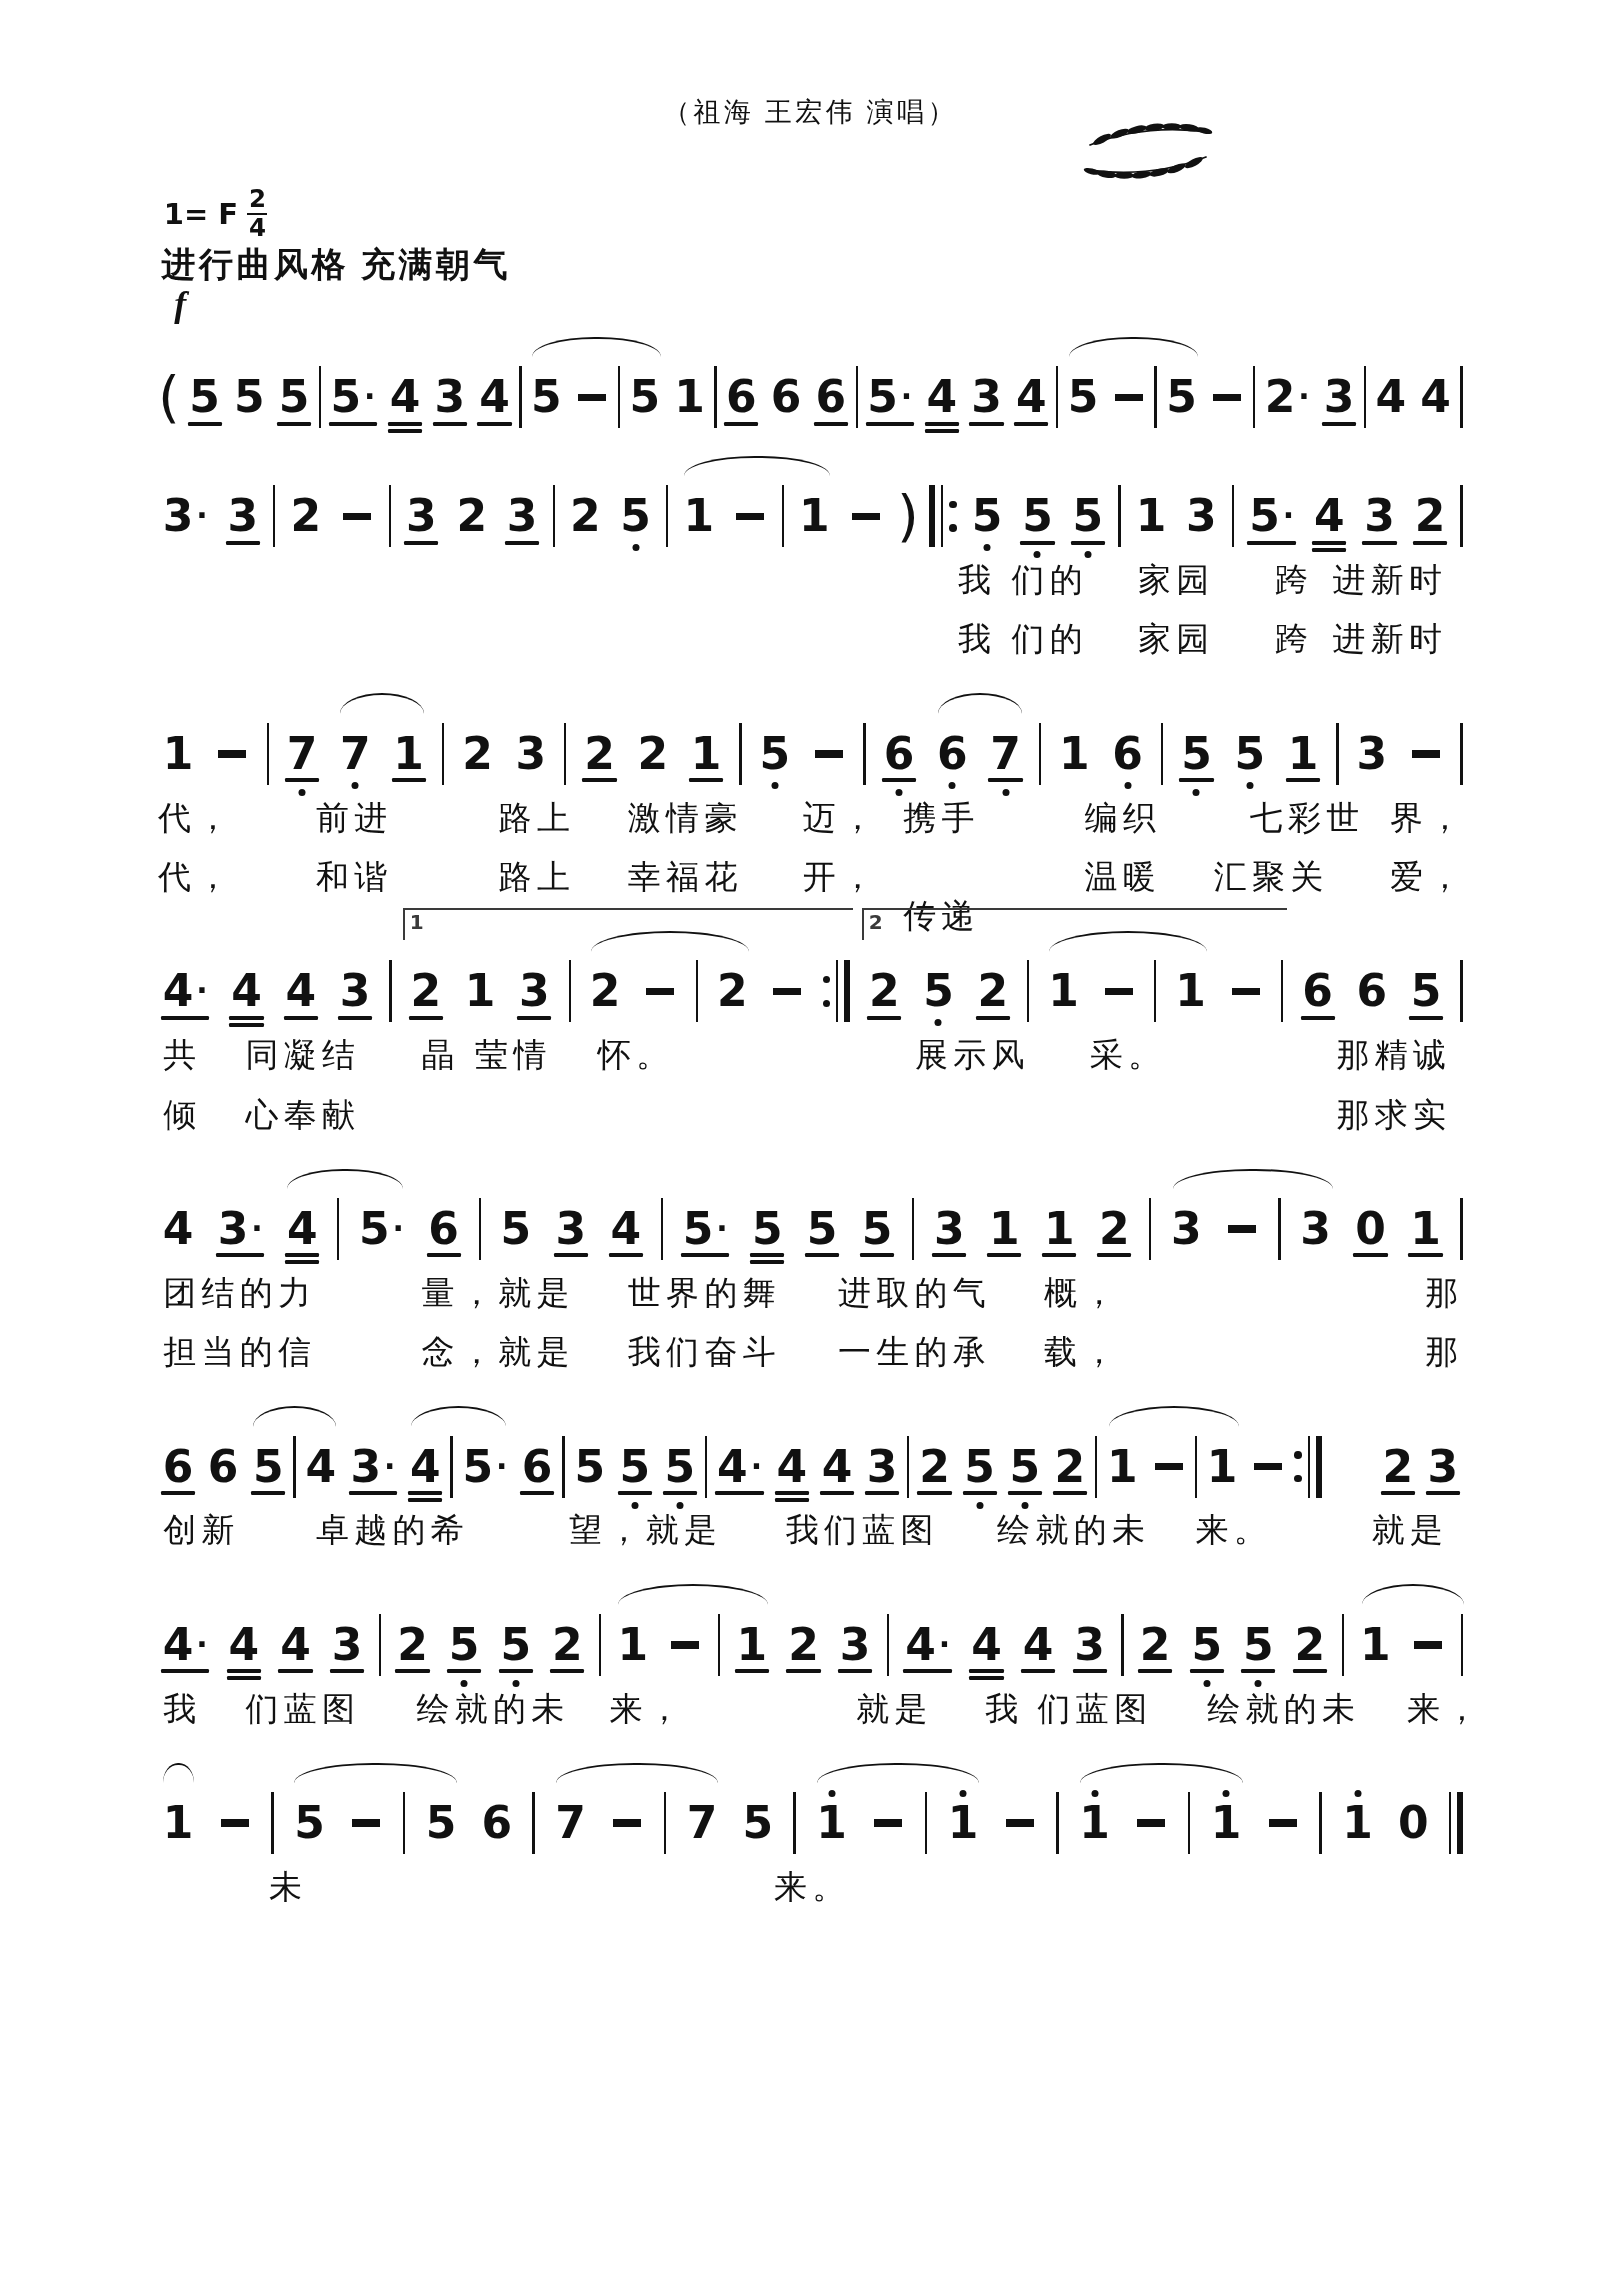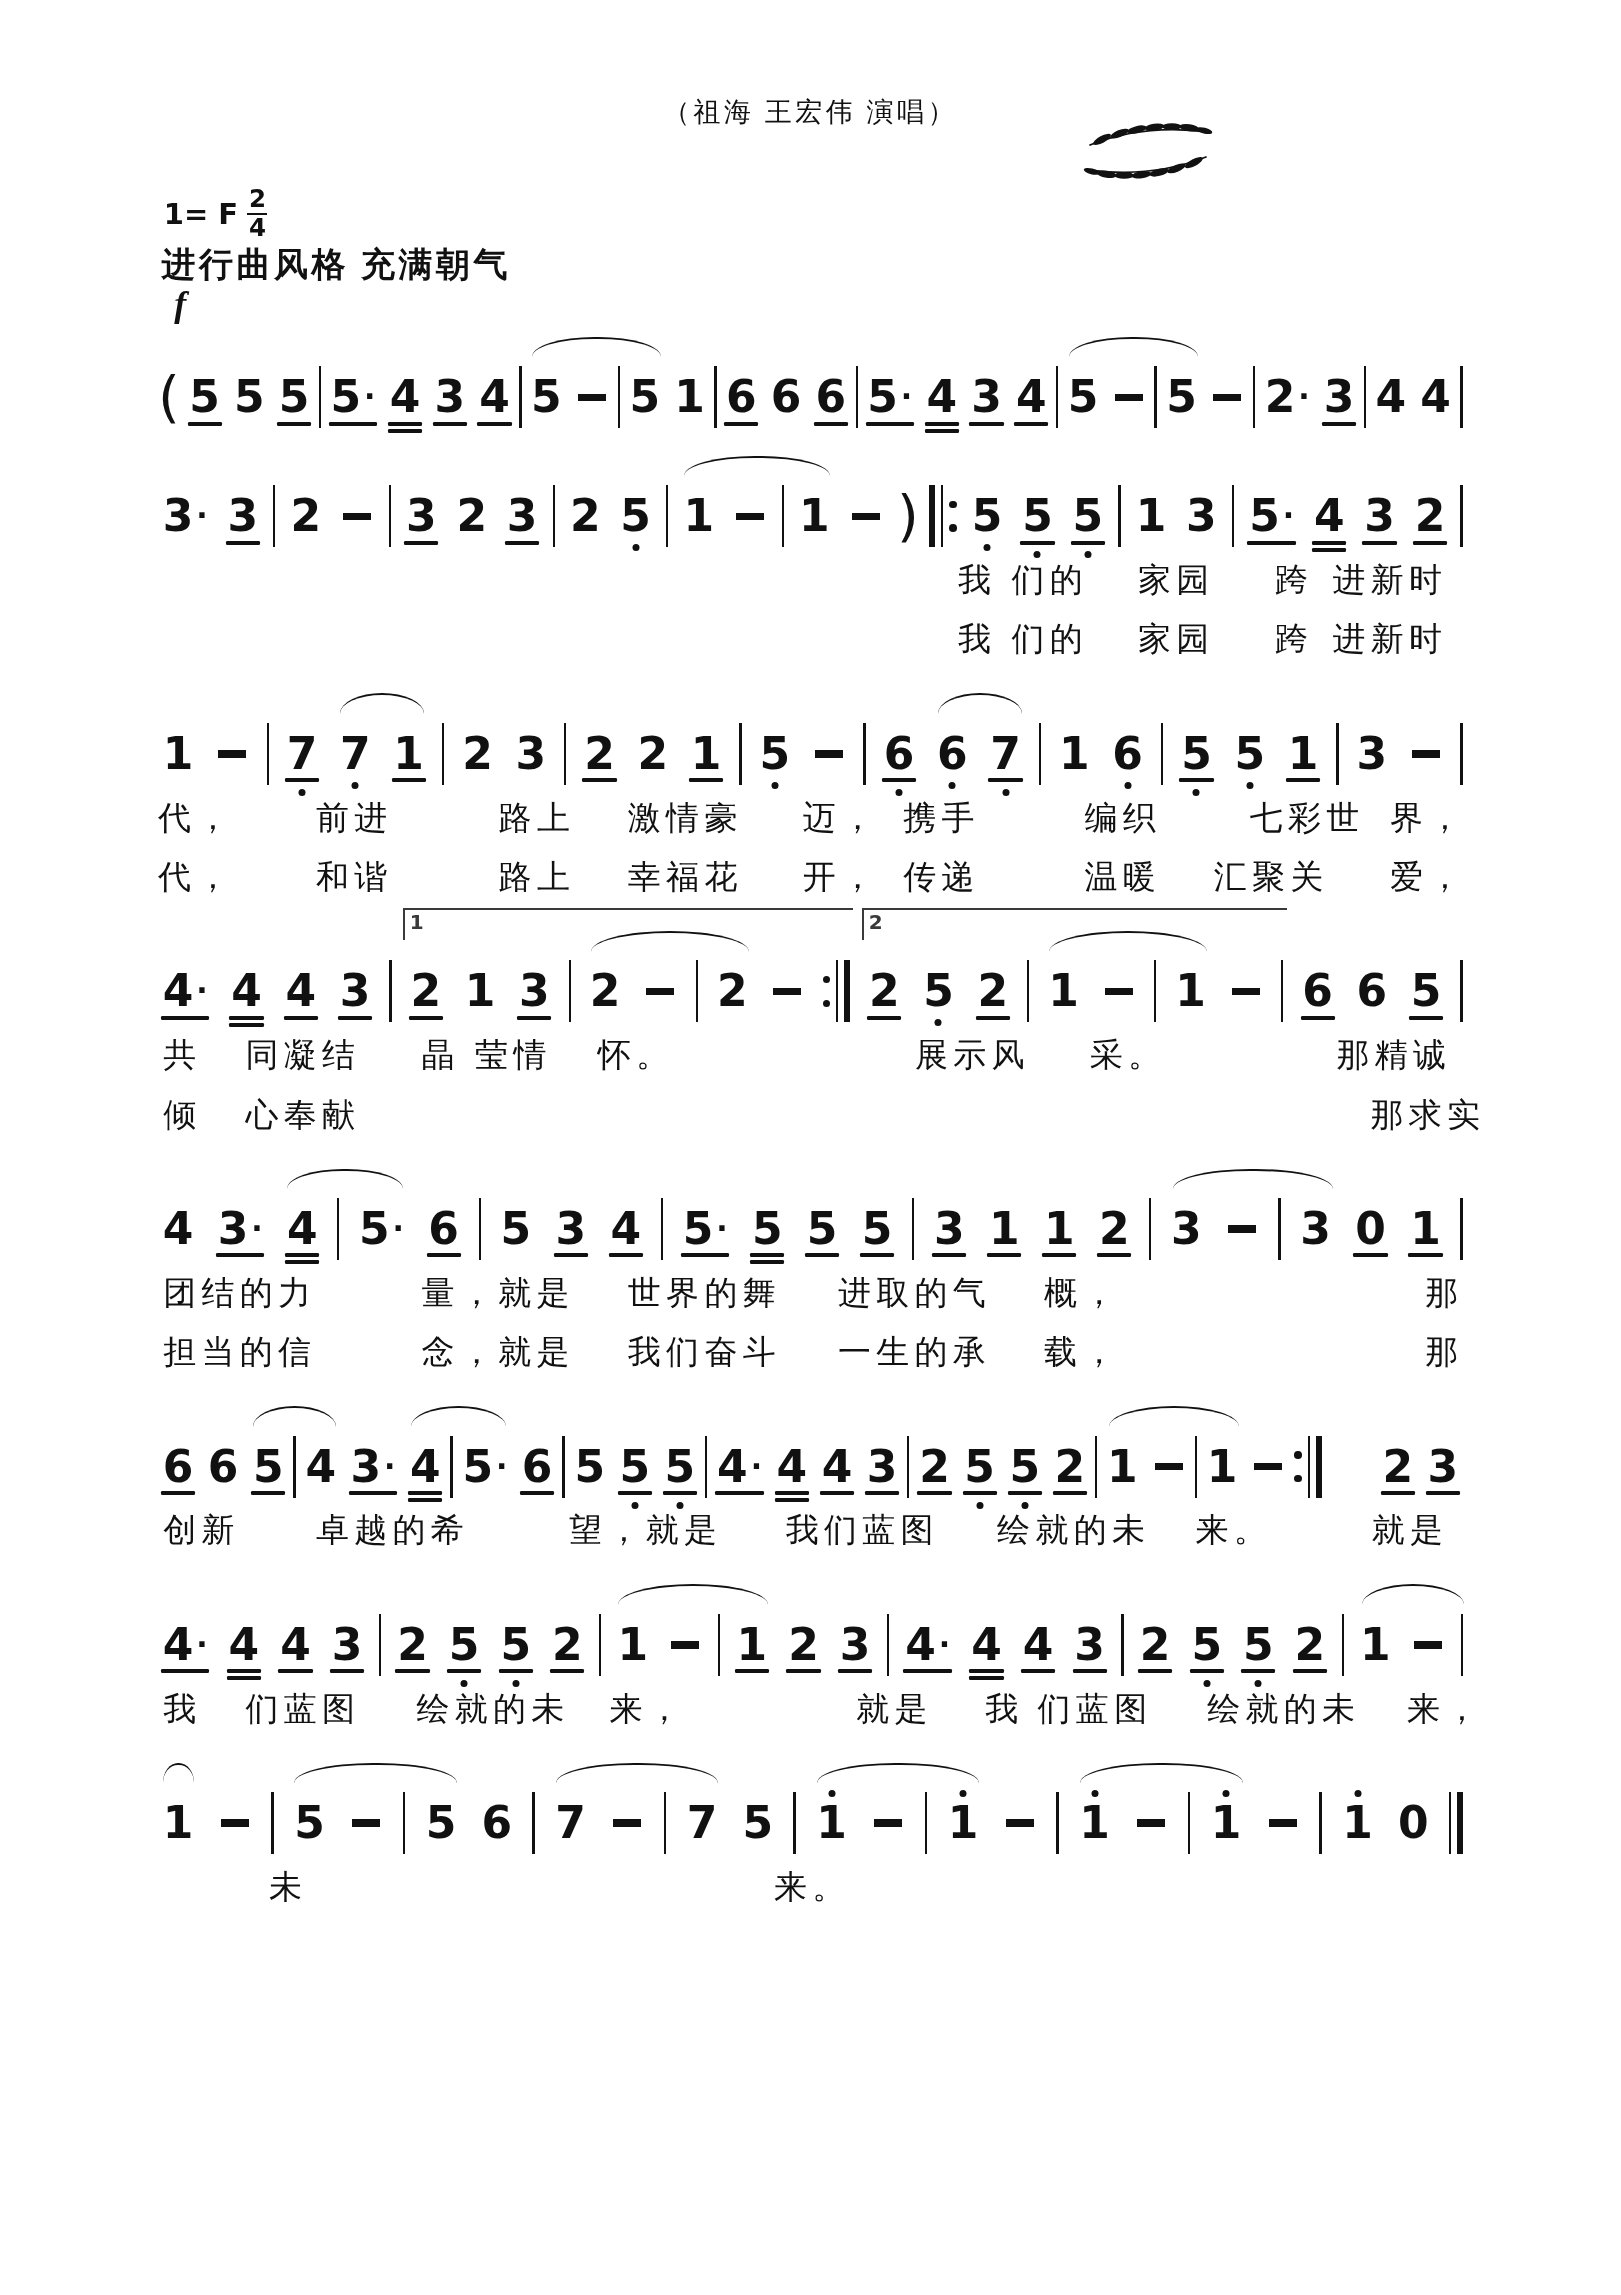--- a/index.html
+++ b/index.html
@@ -429,21 +429,21 @@
           <span style="left: 71%;">编织</span>
           <span style="left: 80.9%; margin-left: 36px;">七彩世</span>
           <span style="left: 94.4%;">界，</span>
         </div>
         <div class="lyrics">
           <span style="left: 0%;">代，</span>
           <span style="left: 12.1%;">和谐</span>
           <span style="left: 26.1%;">路上</span>
           <span style="left: 36%;">幸福花</span>
           <span style="left: 49.4%;">开，</span>
-          <span style="left: 57.1%;">传递</span>
+          <span style="left: 57.1%; margin-top: 39px;">传递</span>
           <span style="left: 71%;">温暖</span>
           <span style="left: 80.9%; font-family: Liberation Serif, serif;">汇聚关</span>
           <span style="left: 94.4%;">爱，</span>
         </div>
       </div>
       <div class="system">
         <div class="notes">
           <div class="tok">
             <span>4</span>
             <span class="aug">·</span>
@@ -546,21 +546,21 @@
           <span style="left: 20.2%;">晶</span>
           <span style="left: 24.3%;">莹情</span>
           <span style="left: 33.7%;">怀。</span>
           <span style="left: 58%;">展示风</span>
           <span style="left: 71.4%;">采。</span>
           <span style="left: 90.3%;">那精诚</span>
         </div>
         <div class="lyrics">
           <span style="left: 0.4%;">倾</span>
           <span style="left: 6.7%;">心奉献</span>
-          <span style="left: 90.3%; margin-left: 34px;">那求实</span>
+          <span style="left: 90.3%;">那求实</span>
         </div>
       </div>
       <div class="system">
         <div class="notes">
           <div class="tok">
             <span>4</span>
           </div>
           <div class="tok">
             <span>3</span>
             <span class="aug">·</span>

